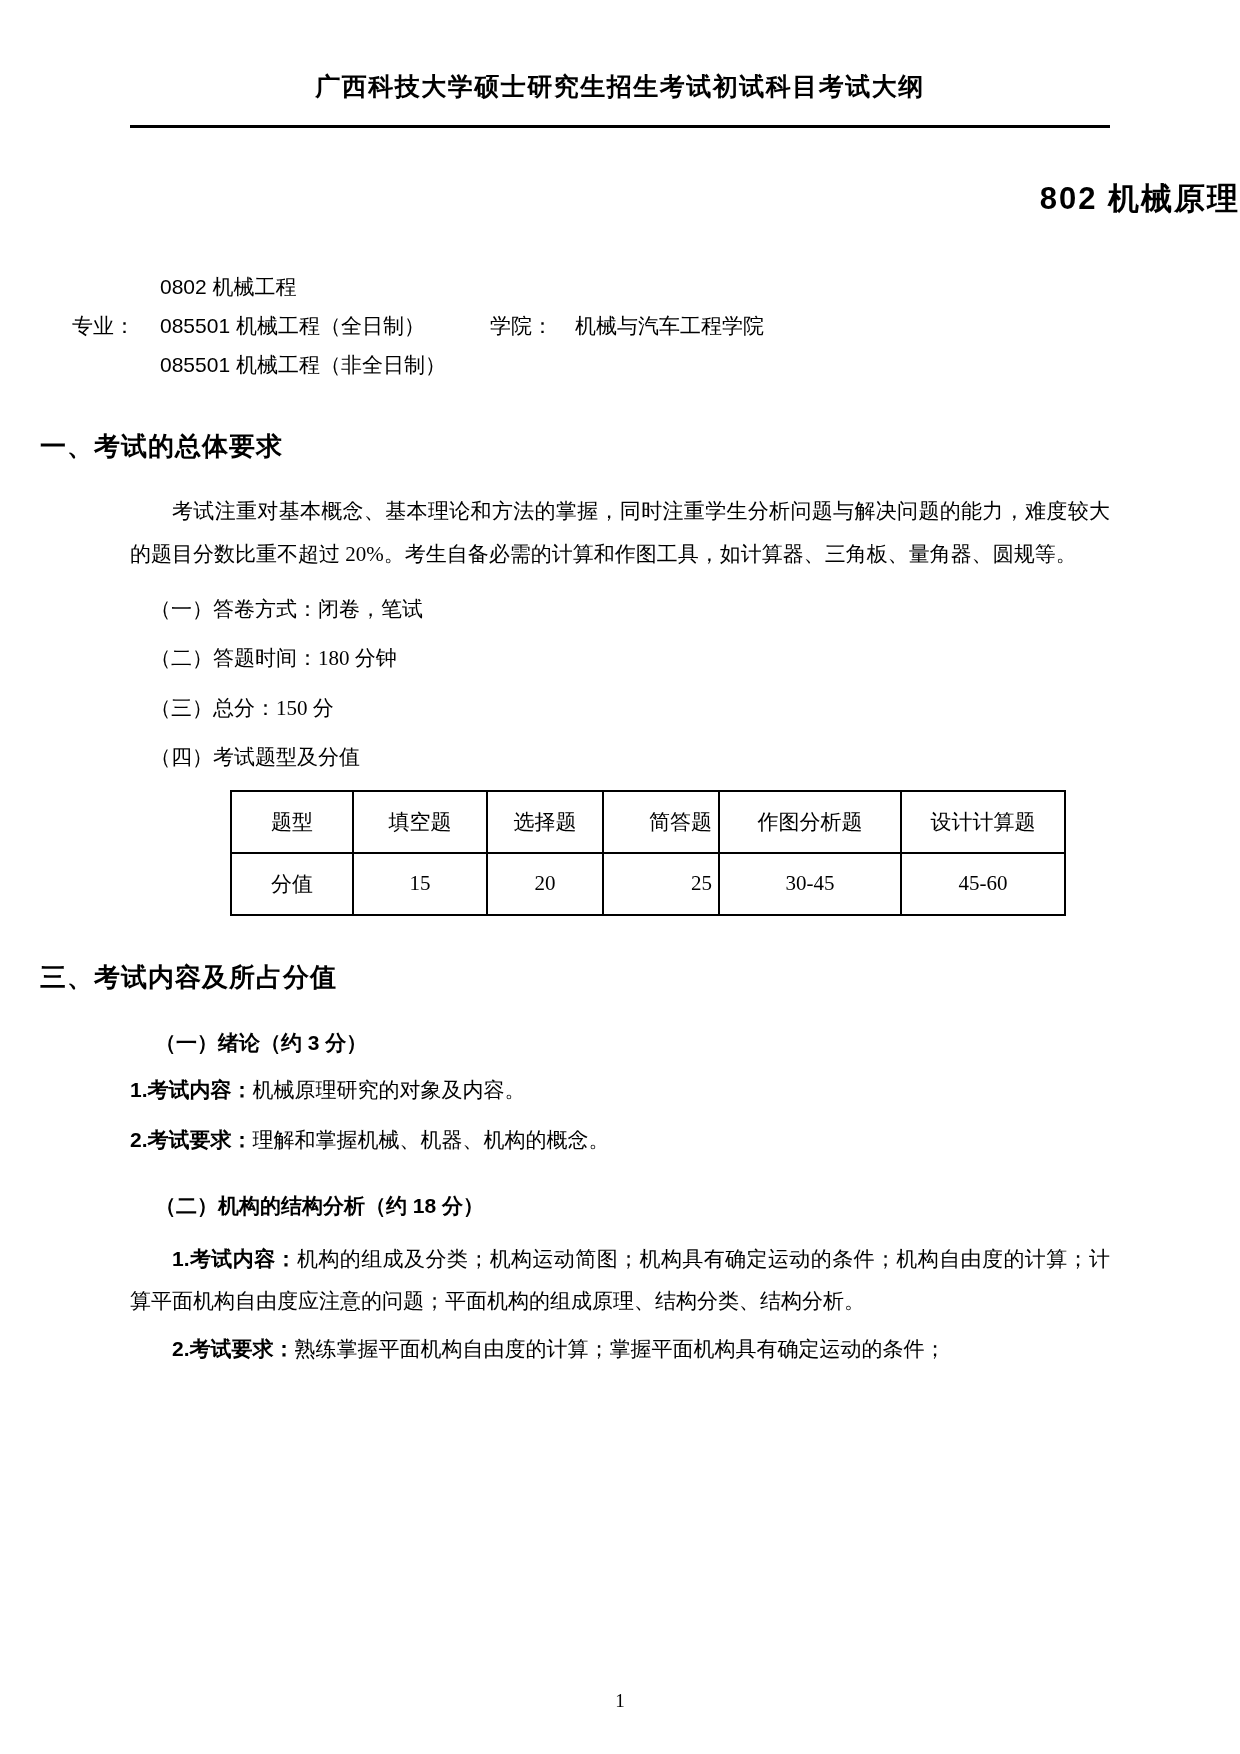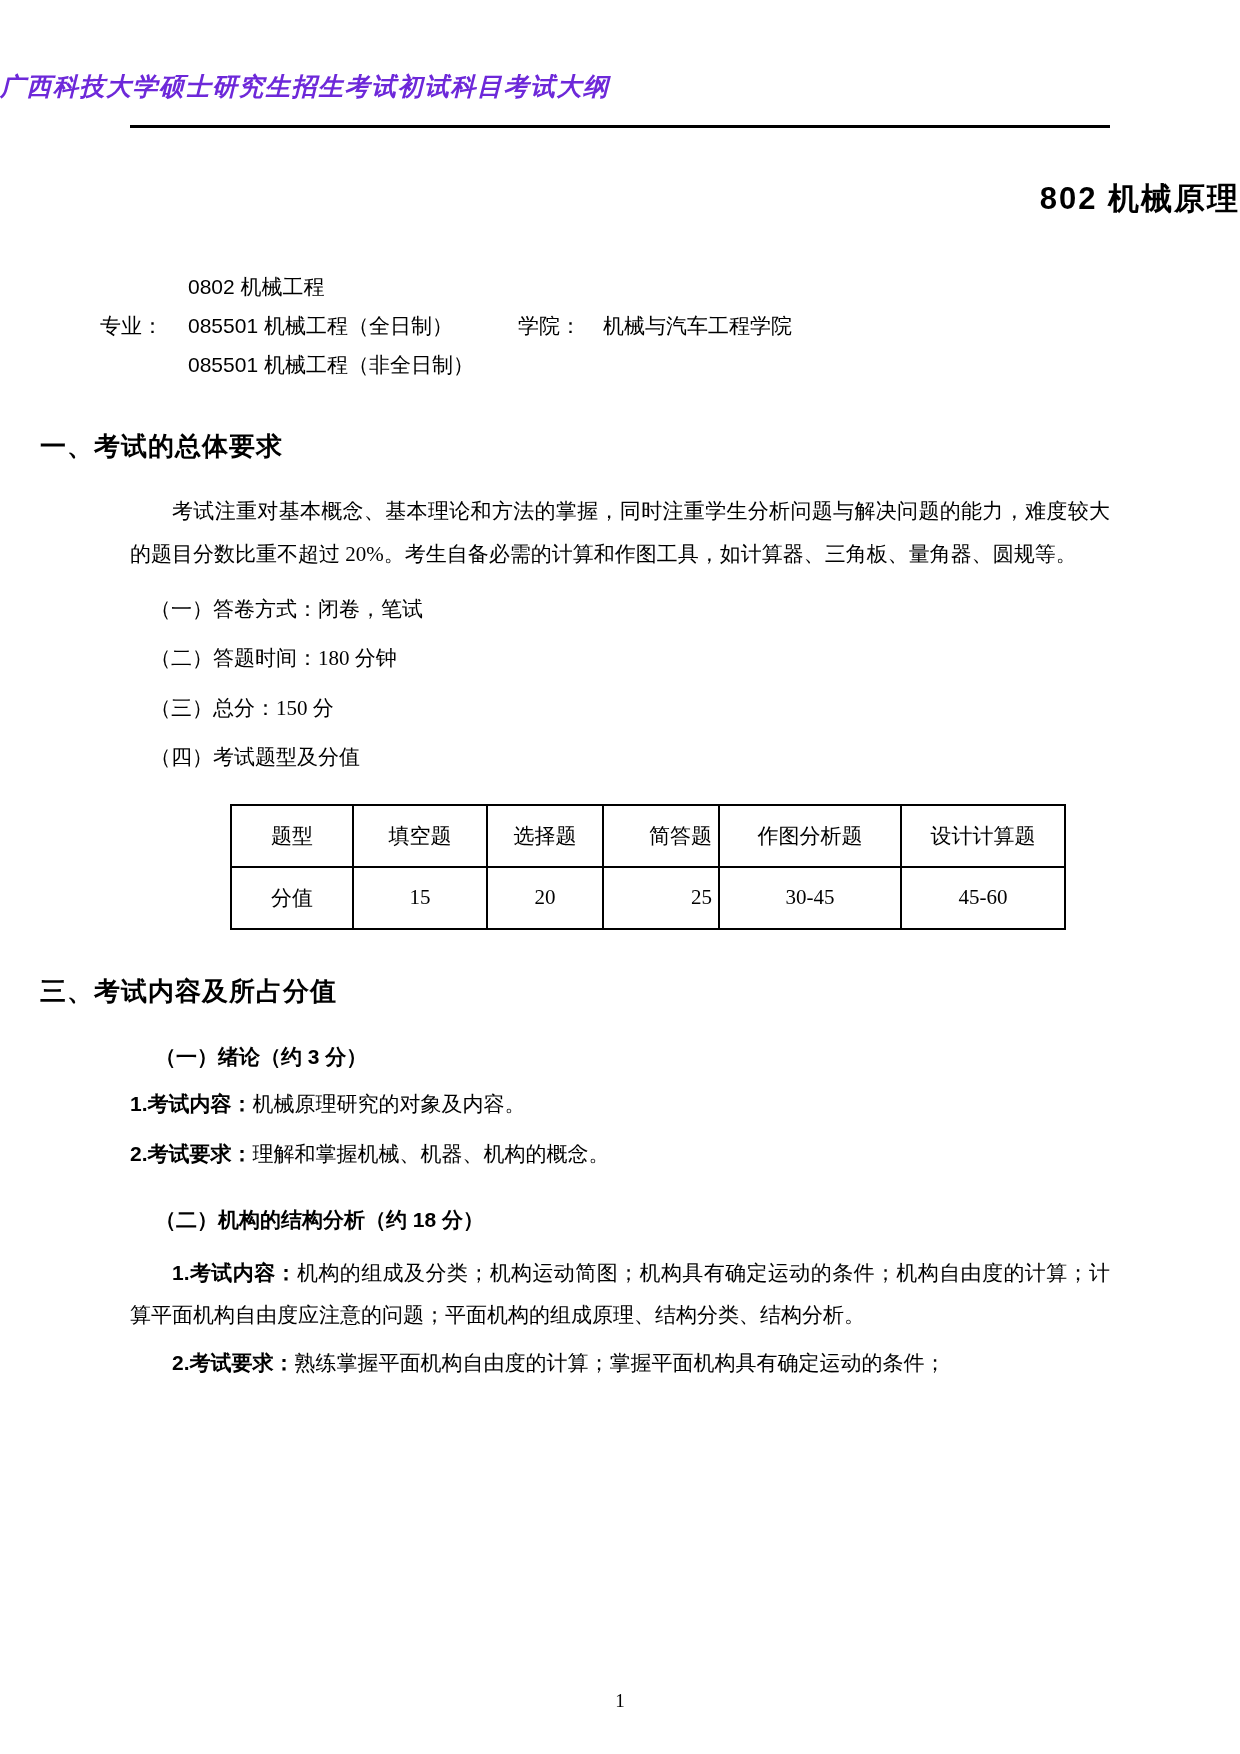--- a/index.html
+++ b/index.html
@@ -19,48 +19,47 @@
   .page {
     width: 1240px;
     height: 1754px;
     box-sizing: border-box;
     padding: 0;
     position: relative;
   }
 
   
   .doc-header {
-    text-align: left;
+    text-align: center;
     padding-top: 70px;
     font-family: "DejaVu Serif", "Liberation Serif", serif;
     font-size: 25px;
     font-weight: bold;
     letter-spacing: 1.5px;
-    font-style: italic;
-    color: #6d28d9;
+    color: #000000;
   }
   .header-rule {
     margin: 22px 130px 0 130px;
     border-top: 3px solid #000;
   }
 
   
   .doc-title {
     text-align: right;
     font-size: 31px;
     font-weight: bold;
     margin-top: 50px;
     letter-spacing: 2px;
     font-family: "Liberation Sans", "DejaVu Sans", sans-serif;
   }
 
   
   .program-block {
     margin-top: 48px;
-    padding-left: 100px;
+    padding-left: 72px;
     font-size: 21px;
     line-height: 1.85;
     font-family: "Liberation Sans", "DejaVu Sans", sans-serif;
   }
   .program-row {
     display: flex;
     align-items: baseline;
     white-space: nowrap;
   }
   .program-label {
@@ -100,21 +99,21 @@
 
   
   .list-item {
     font-size: 21px;
     line-height: 1.5;
     margin: 18px 0 0 150px;
   }
 
   
   .table-wrap {
-    margin: 30px 0 0 230px;
+    margin: 16px 0 0 230px;
   }
   table.score-table {
     border-collapse: collapse;
     table-layout: fixed;
   }
   table.score-table td {
     border: 2px solid #000;
     text-align: center;
     font-size: 21px;
     height: 52px;

